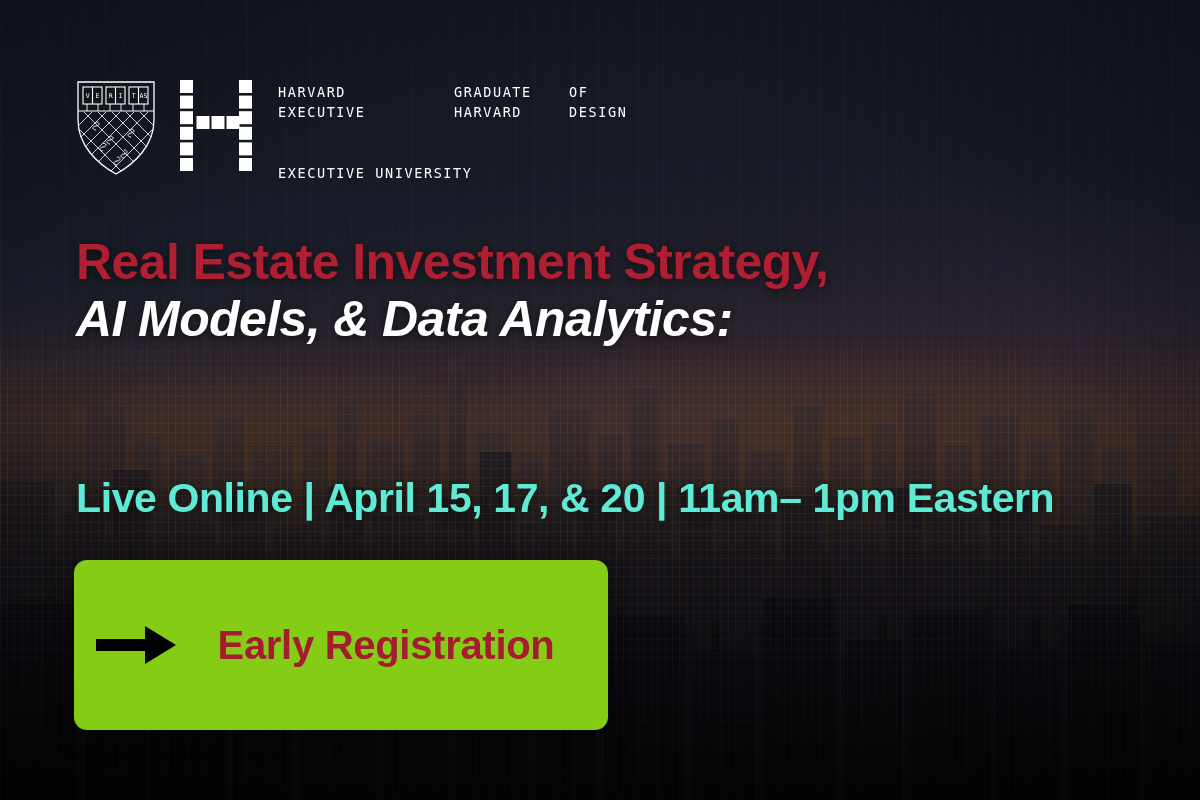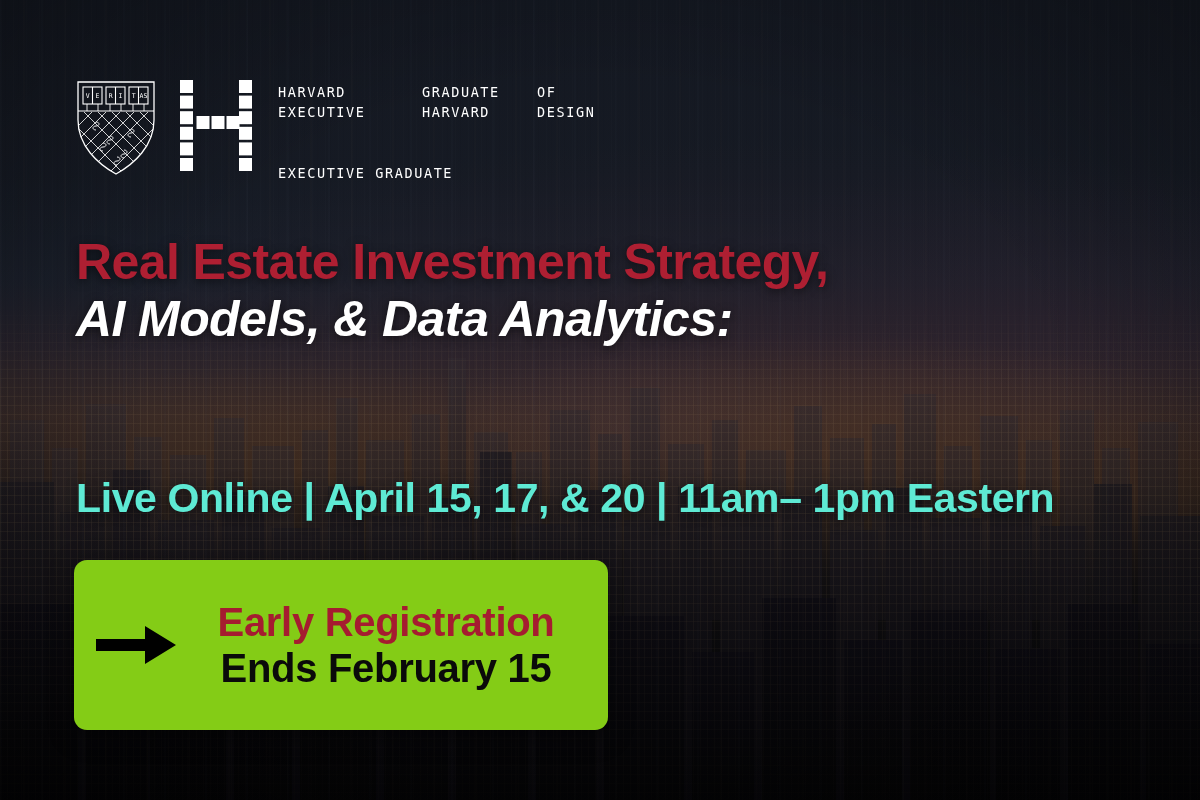--- a/index.html
+++ b/index.html
@@ -104,21 +104,21 @@
   .shield svg{display:block;}
 
   .mono{margin-left:24px;margin-top:2px;}
   .mono-grid{display:block;}
   .mono-grid svg{display:block;}
 
   .wordmark{margin-left:26px;margin-top:4px;position:relative;}
   .wm-cols{display:flex;}
   .wm-col{margin-right:0;}
   .wm-col.c1{width:144px;}
-  .wm-col.c2{width:115px;}
+  .wm-col.c2{width:115px;margin-left:32px;}
   .wm-col.c3{width:110px;}
   .wm-line{
     color:#ffffff;font-size:13.5px;line-height:20px;letter-spacing:1.6px;
     font-family:"DejaVu Sans Mono","Liberation Mono",monospace;font-weight:400;
     white-space:nowrap;
   }
   .wm-exec{
     margin-top:41px;
     color:#ffffff;font-size:13.5px;line-height:20px;letter-spacing:1.6px;
     font-family:"DejaVu Sans Mono","Liberation Mono",monospace;font-weight:400;
@@ -389,38 +389,37 @@
           </div>
           <div class="wm-col c2">
             <div class="wm-line">GRADUATE</div>
             <div class="wm-line">HARVARD</div>
           </div>
           <div class="wm-col c3">
             <div class="wm-line">OF</div>
             <div class="wm-line">DESIGN</div>
           </div>
         </div>
-        <div class="wm-exec">EXECUTIVE GRADUATE</div>
+        <div class="wm-exec">EXECUTIVE UNIVERSITY</div>
       </div>
 
     </div>
 
     <div id="headline">
       <div class="hl crimson">Real Estate Investment Strategy,</div>
       <div class="hl white">AI Models, &amp; Data Analytics:</div>
     </div>
 
     <div id="details">Live Online | April 15, 17, &amp; 20 | 11am– 1pm Eastern</div>
 
     <div id="cta">
       <div class="cta-arrow">
         <svg width="80" height="50" viewBox="0 0 80 50" xmlns="http://www.w3.org/2000/svg">
           <path d="M0 19 H49 V6 L80 25 L49 44 V31 H0 Z" fill="#000000"></path>
         </svg>
       </div>
       <div class="cta-text">
         <div class="cta-l1">Early Registration</div>
-        <div class="cta-l2">Ends February 15</div>
       </div>
     </div>
 
   </div>
 </div>
 
 </body></html>

